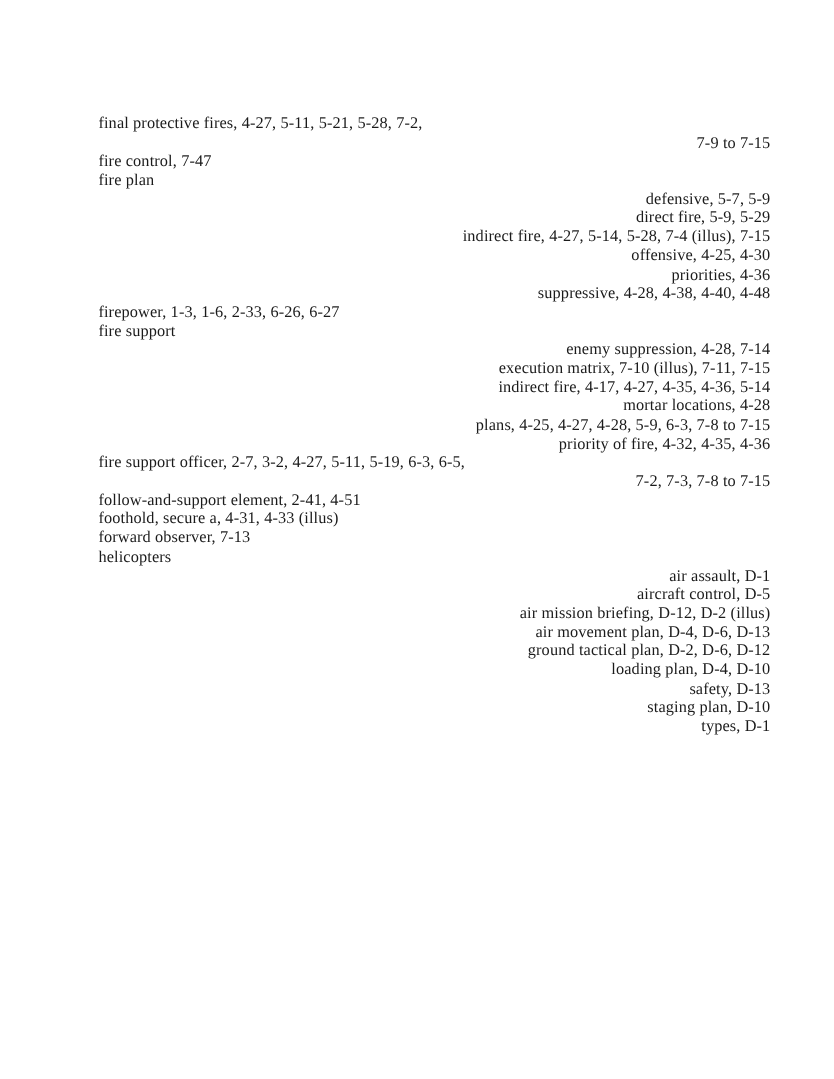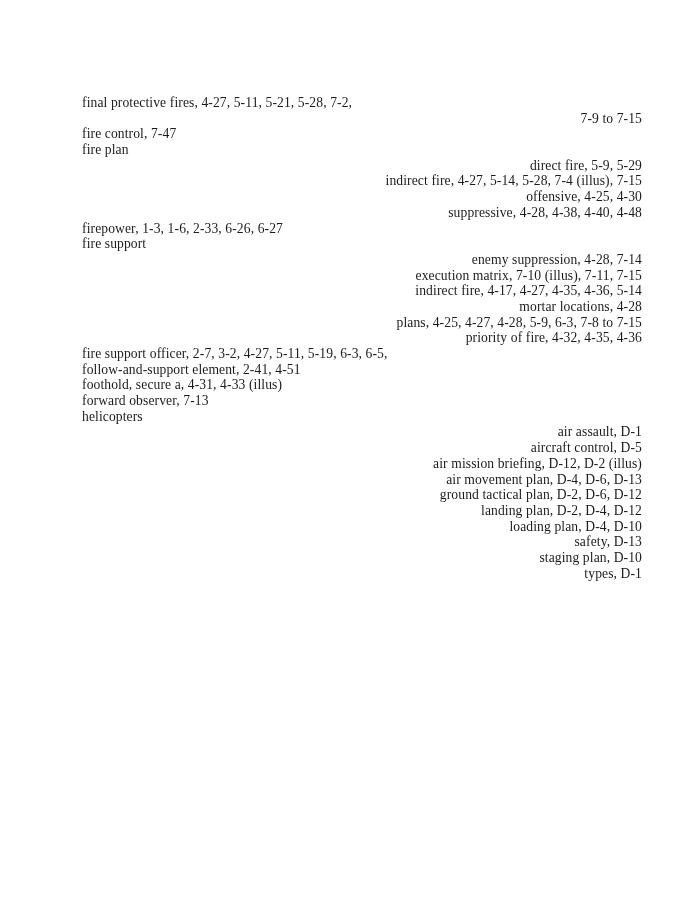--- a/index.html
+++ b/index.html
@@ -44,44 +44,46 @@
 </head>
 <body style="background: rgb(255, 255, 255);">
 
 <div class="page" style="background: rgb(255, 255, 255); color: rgb(27, 27, 27);">
   <div class="index-block">
       <div class="index-group">
         <div class="index-line">final protective fires, 4-27, 5-11, 5-21, 5-28, 7-2,</div>
         <div class="index-line indent">7-9 to 7-15</div>
         <div class="index-line">fire control, 7-47</div>
         <div class="index-line">fire plan</div>
+        <div class="index-line indent">defensive, 5-7, 5-9</div>
         <div class="index-line indent">direct fire, 5-9, 5-29</div>
         <div class="index-line indent">indirect fire, 4-27, 5-14, 5-28, 7-4 (illus), 7-15</div>
         <div class="index-line indent">offensive, 4-25, 4-30</div>
+        <div class="index-line indent">priorities, 4-36</div>
         <div class="index-line indent">suppressive, 4-28, 4-38, 4-40, 4-48</div>
         <div class="index-line">firepower, 1-3, 1-6, 2-33, 6-26, 6-27</div>
         <div class="index-line">fire support</div>
         <div class="index-line indent">enemy suppression, 4-28, 7-14</div>
         <div class="index-line indent">execution matrix, 7-10 (illus), 7-11, 7-15</div>
         <div class="index-line indent">indirect fire, 4-17, 4-27, 4-35, 4-36, 5-14</div>
         <div class="index-line indent">mortar locations, 4-28</div>
         <div class="index-line indent">plans, 4-25, 4-27, 4-28, 5-9, 6-3, 7-8 to 7-15</div>
         <div class="index-line indent">priority of fire, 4-32, 4-35, 4-36</div>
         <div class="index-line">fire support officer, 2-7, 3-2, 4-27, 5-11, 5-19, 6-3, 6-5,</div>
+        <div class="index-line indent">7-2, 7-3, 7-8 to 7-15</div>
         <div class="index-line">follow-and-support element, 2-41, 4-51</div>
         <div class="index-line">foothold, secure a, 4-31, 4-33 (illus)</div>
         <div class="index-line">forward observer, 7-13</div>
       </div>
       <div class="index-group">
         <div class="index-line">helicopters</div>
         <div class="index-line indent">air assault, D-1</div>
         <div class="index-line indent">aircraft control, D-5</div>
         <div class="index-line indent">air mission briefing, D-12, D-2 (illus)</div>
         <div class="index-line indent">air movement plan, D-4, D-6, D-13</div>
         <div class="index-line indent">ground tactical plan, D-2, D-6, D-12</div>
-        <div class="index-line indent">landing plan, D-2, D-4, D-12</div>
         <div class="index-line indent">loading plan, D-4, D-10</div>
         <div class="index-line indent">safety, D-13</div>
         <div class="index-line indent">staging plan, D-10</div>
         <div class="index-line indent">types, D-1</div>
       </div>
     </div>
 </div>
 
 </body></html>

